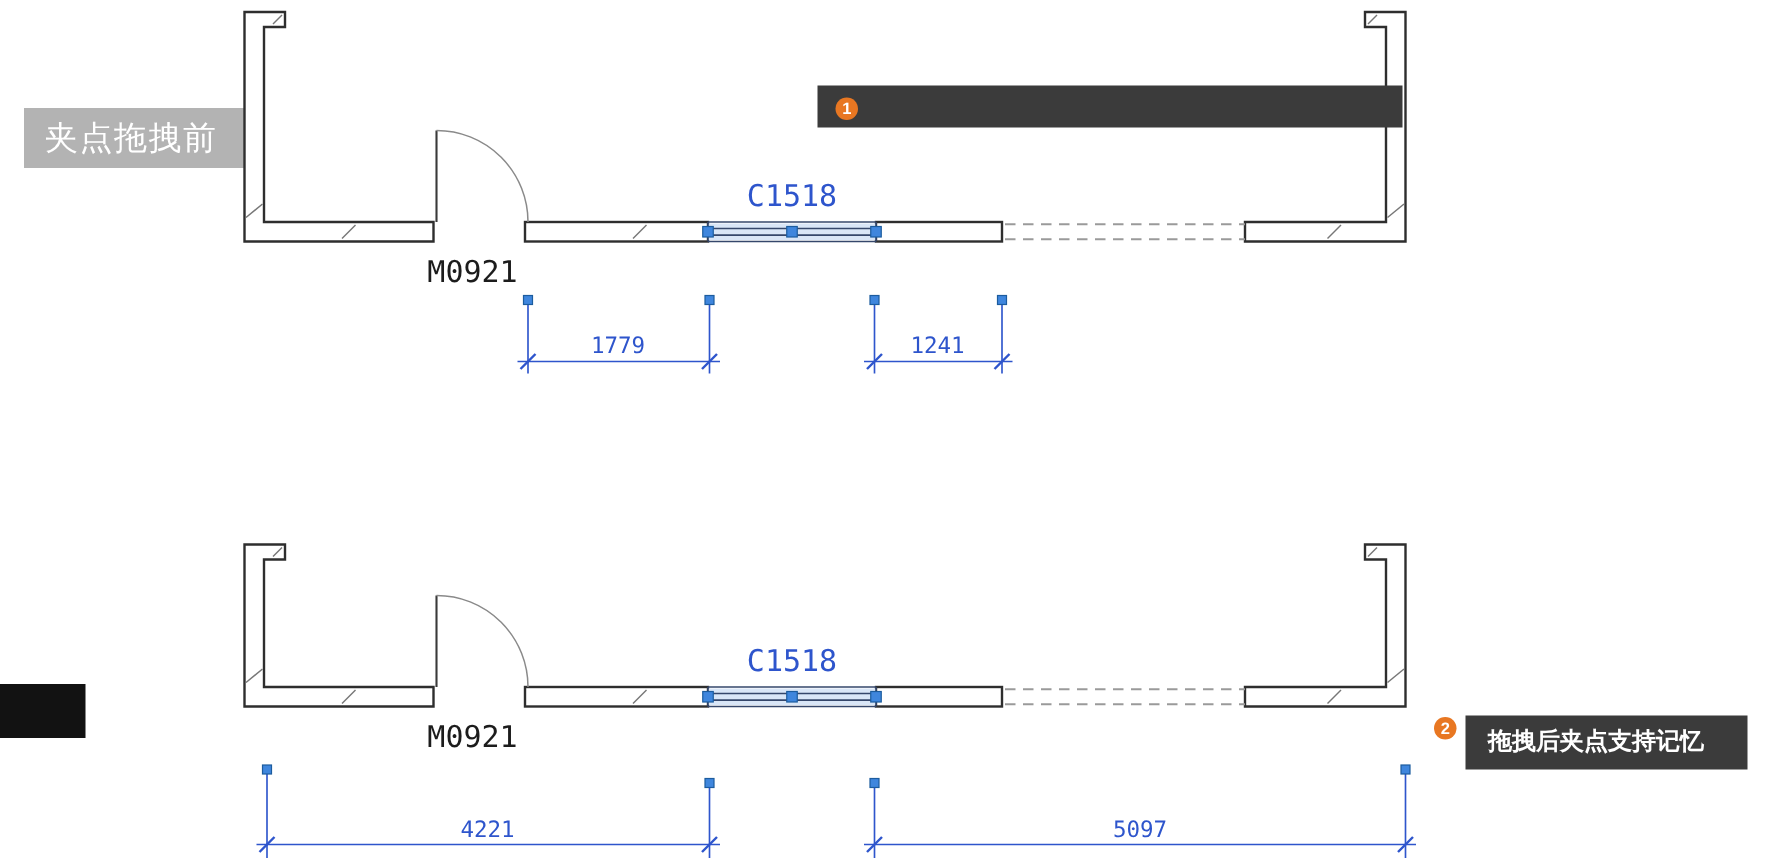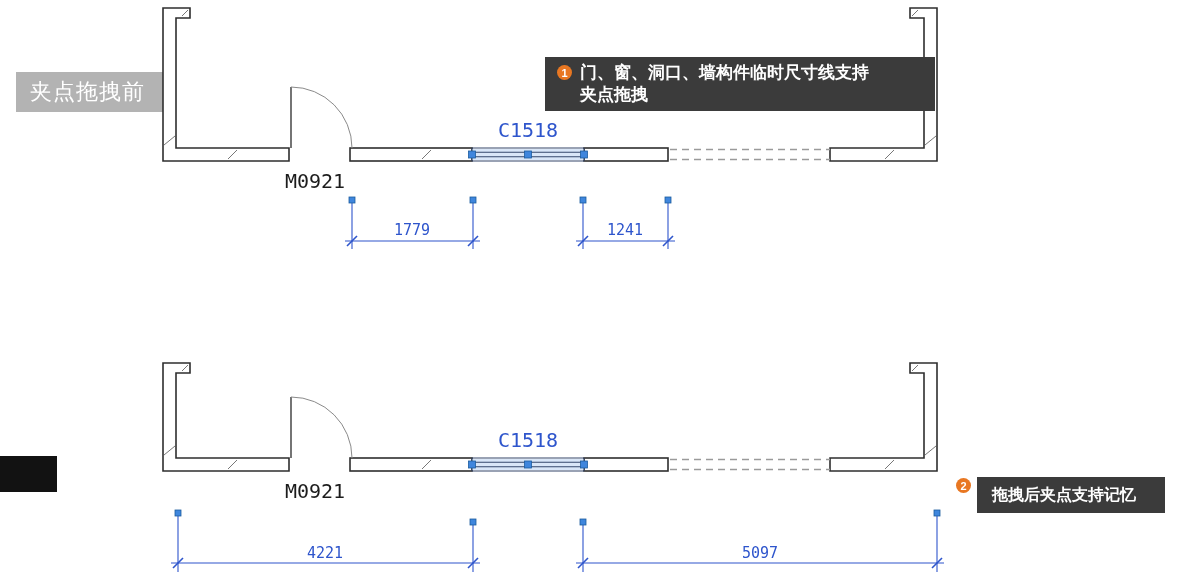--- a/index.html
+++ b/index.html
@@ -164,21 +164,20 @@
       <rect class="grip" x="320" y="164" width="6" height="6"></rect>
       <rect class="grip" x="430" y="164" width="6" height="6"></rect>
       <rect class="grip" x="784" y="155" width="6" height="6"></rect>
       <text class="dimtext" x="175" y="203" text-anchor="middle">4221</text>
       <text class="dimtext" x="610" y="203" text-anchor="middle">5097</text>
     </g>
   </svg>
 
   <div class="tooltip tooltip-1">
     <span class="marker">1</span>
-    <span class="tooltip-text">门、窗、洞口、墙构件临时尺寸线支持夹点拖拽</span>
   </div>
 
   <div class="tooltip tooltip-2">
     <span class="marker marker-out">2</span>
     <span class="tooltip-text">拖拽后夹点支持记忆</span>
   </div>
 
 </div>
 
 </body></html>

